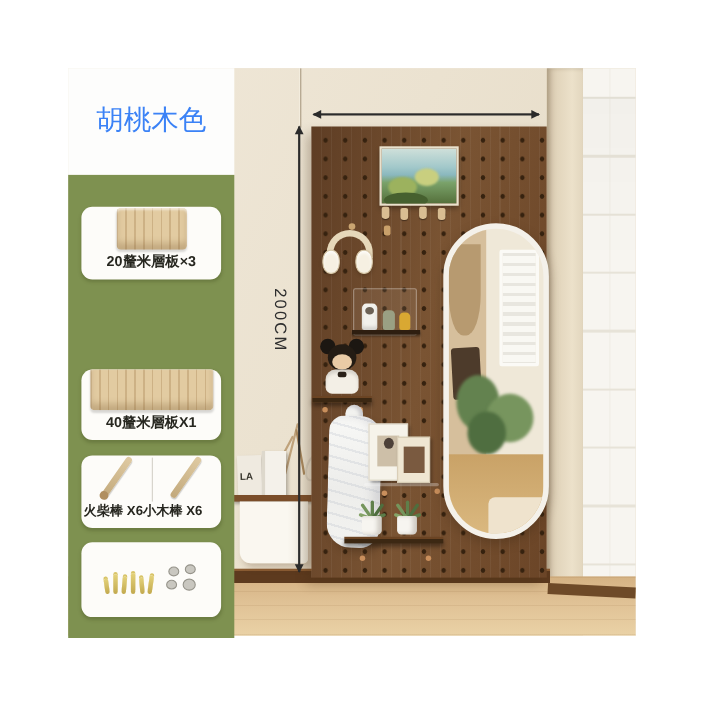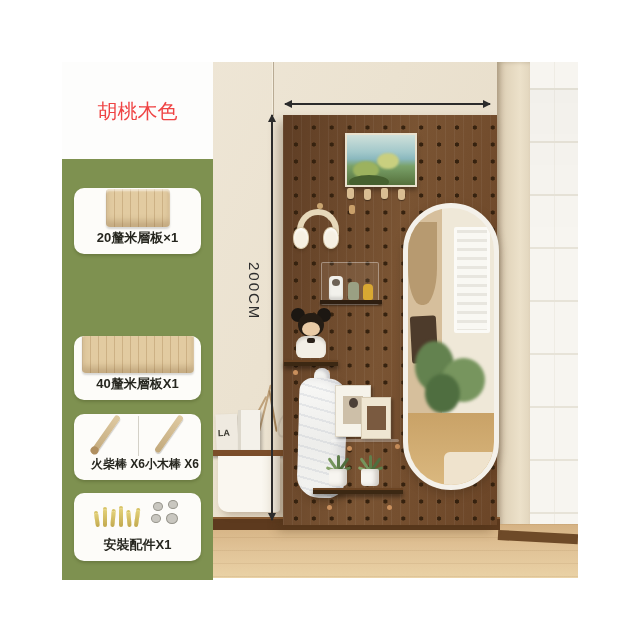--- a/index.html
+++ b/index.html
@@ -133,36 +133,36 @@
   .dim-h-label { position:absolute; left:285px; top:16px; width:86px; text-align:center; font-size:17px; color:#2e2e2e; letter-spacing:1px; }
   .dim-v { position:absolute; left:209px; top:53px; width:2px; height:405px; background:#2b2b2b; }
   .dim-v .av { position:absolute; left:-3px; width:0; height:0; border-left:4px solid transparent; border-right:4px solid transparent; }
   .dim-v .av.top { top:-1px; border-bottom:8px solid #2b2b2b; }
   .dim-v .av.bottom { bottom:-1px; border-top:8px solid #2b2b2b; }
   .dim-v-label { position:absolute; left:184px; top:200px; height:90px; writing-mode:vertical-rl; font-size:15px; color:#2e2e2e; letter-spacing:2px; }
 
   
   .title-box { position:absolute; left:62px; top:62px; width:151px; height:97px; background:#fdfdfc;
     display:flex; flex-direction:column; align-items:center; justify-content:center; }
-  .title-line { font-size:20px; color:#ef4444; font-weight:500; line-height:1.3; white-space:nowrap; }
+  .title-line { font-size:25px; color:#3b82f6; font-weight:500; line-height:1.3; white-space:nowrap;font-family:Liberation Serif, serif; }
   .green-panel { position:absolute; left:62px; top:159px; width:151px; height:421px; background:#7e9150; }
   .card { position:absolute; left:12px; width:127px; background:#fdfcf9; border-radius:10px;
     box-shadow:0 2px 3px rgba(50,60,20,.25); display:flex; flex-direction:column; align-items:center; justify-content:flex-end; overflow:hidden; }
   .card-img-zone { flex:1; width:100%; display:flex; align-items:center; justify-content:center; position:relative; }
   .card-label { font-size:13px; font-weight:700; color:#26261f; padding:2px 0 7px; white-space:nowrap; }
   .c1 { top:29px; height:66px; } .c2 { top:101px; height:70px; } .c3 { top:177px; height:64px; }
   .c4 { top:255px; height:66px; } .c5 { top:334px; height:68px; }
   .board { background:repeating-linear-gradient(90deg, rgba(150,110,60,.28) 0 1.5px, transparent 1.5px 8px), #e2cba1;
     border-radius:4px; box-shadow:inset 0 2px 2px rgba(255,255,255,.55), inset 0 -6px 6px rgba(120,85,45,.28), 0 2px 2px rgba(0,0,0,.15); }
   .b20 { width:64px; height:38px; } .b30 { width:94px; height:44px; } .b40 { width:112px; height:40px; }
   .sticks-zone { display:flex; width:100%; height:100%; align-items:center; justify-content:space-around; position:relative; }
   .stick { width:6px; height:44px; border-radius:4px; background:linear-gradient(180deg,#dfcaa2,#c2a97c); transform:rotate(35deg); box-shadow:1px 1px 1px rgba(0,0,0,.2); position:relative; }
   .stick.match::after { content:""; position:absolute; left:-1px; bottom:-2px; width:8px; height:8px; background:#b08f60; border-radius:50%; }
   .stick-divider { position:absolute; left:50%; top:4px; width:1px; height:40px; background:#d4d1c8; }
-  .stick-labels { display:flex; width:100%; justify-content:flex-end; padding:0 2px 7px; }
+  .stick-labels { display:flex; width:100%; justify-content:flex-start; padding:0 2px 7px; }
   .stick-label { font-size:12px; font-weight:700; color:#26261f; white-space:nowrap; }
   .hw-zone { display:flex; align-items:center; justify-content:center; gap:8px; width:100%; height:100%; }
   .screws { position:relative; width:48px; height:30px; }
   .screw { position:absolute; bottom:2px; width:4px; height:17px; background:linear-gradient(180deg,#e4d27a,#c2a94e); border-radius:2px; box-shadow:0 -2px 0 #d8c468; }
   .discs { position:relative; width:34px; height:28px; }
   .disc { position:absolute; width:10px; height:9px; background:#c9c7c0; border:1px solid #96948b; border-radius:50%; }
 </style>
 </head>
 <body>
 
@@ -297,21 +297,21 @@
   <div class="title-box">
     <div class="title-line">胡桃木色</div>
   </div>
 
   <div class="green-panel">
 
     <div class="card c1">
       <div class="card-img-zone">
         <div class="board b20"></div>
       </div>
-      <div class="card-label">20釐米層板×1</div>
+      <div class="card-label">20釐米層板×3</div>
     </div>
 
 
     <div class="card c3">
       <div class="card-img-zone">
         <div class="board b40"></div>
       </div>
       <div class="card-label">40釐米層板X1</div>
     </div>
 
@@ -337,17 +337,16 @@
           <div class="screw" style="left:34px; height:15px; transform:rotate(-5deg);"></div>
           <div class="screw" style="left:42px; height:17px; transform:rotate(8deg);"></div>
         </div>
         <div class="discs">
           <div class="disc" style="left:4px; top:2px;"></div>
           <div class="disc" style="left:19px; top:0;"></div>
           <div class="disc" style="left:2px; top:14px;"></div>
           <div class="disc" style="left:17px; top:13px; width:12px; height:11px;"></div>
         </div>
       </div>
-      <div class="card-label">安裝配件X1</div>
     </div>
 
   </div>
 </div>
 
 </body></html>

